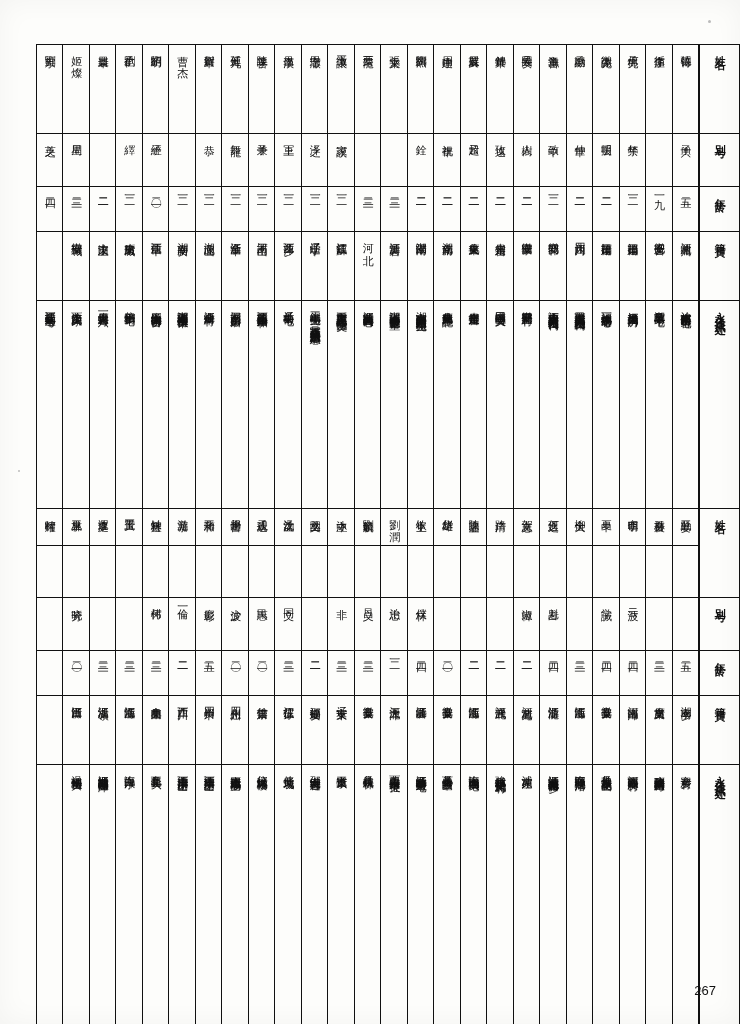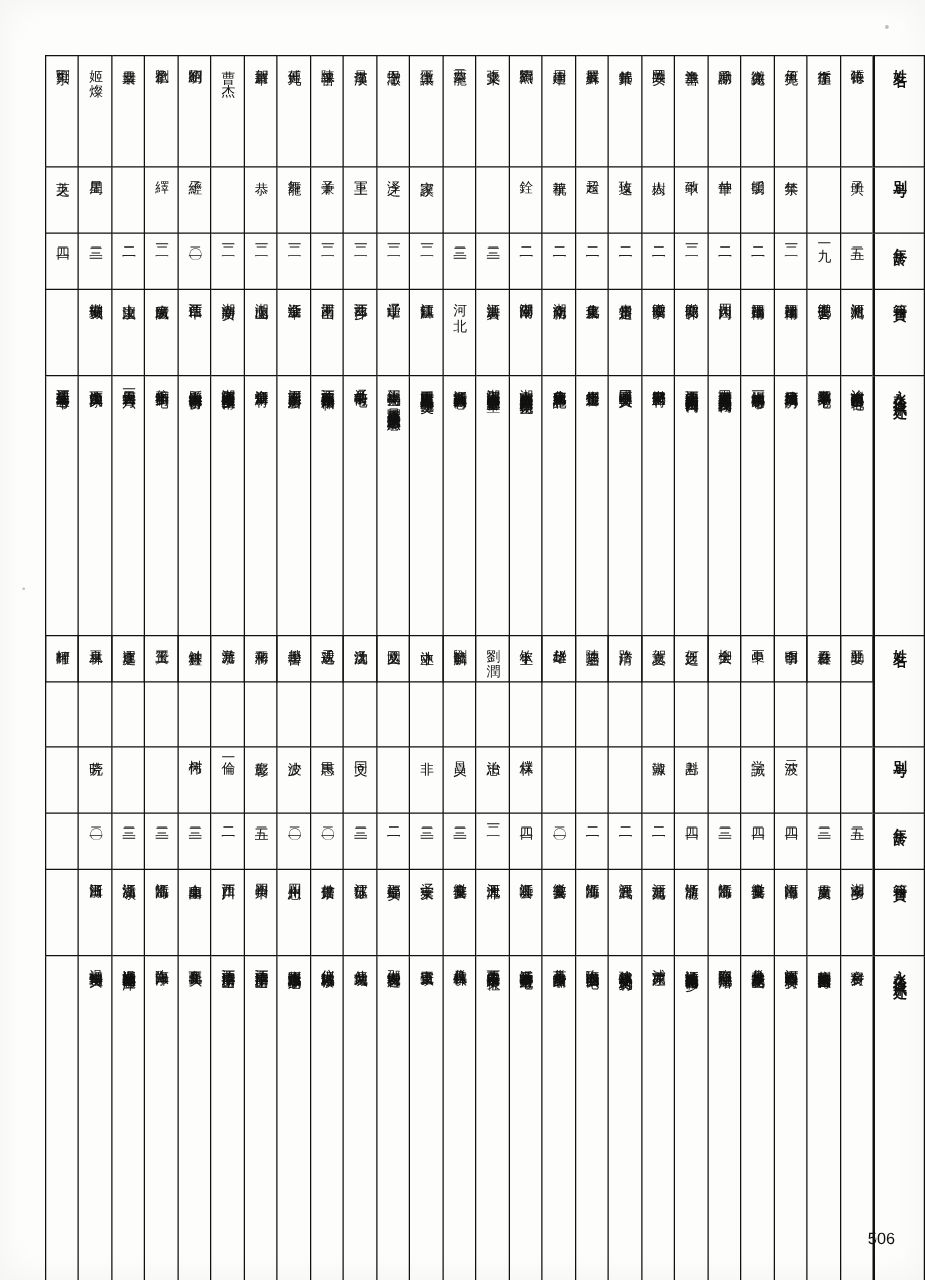--- a/index.html
+++ b/index.html
@@ -883,19 +883,19 @@
               <div class="vw" style="max-height: 254px;">寧乡黄村</div>
             </td>
             <td class="hdrcell hdr thick" style="width: 40px;">
               <div class="v">永久通讯处</div>
             </td>
           </tr>
         </tbody>
     </table>
   </div>
 
-  <div class="pageno">506</div>
+  <div class="pageno">267</div>
 
   <div class="scan-edge"></div>
   <div class="speck" style="left:708px;top:20px;width:3px;height:3px;"></div>
   <div class="speck" style="left:18px;top:470px;width:2px;height:2px;"></div>
   <div class="speck" style="left:700px;top:990px;width:2px;height:2px;"></div>
 </div>
 
 </body></html>

